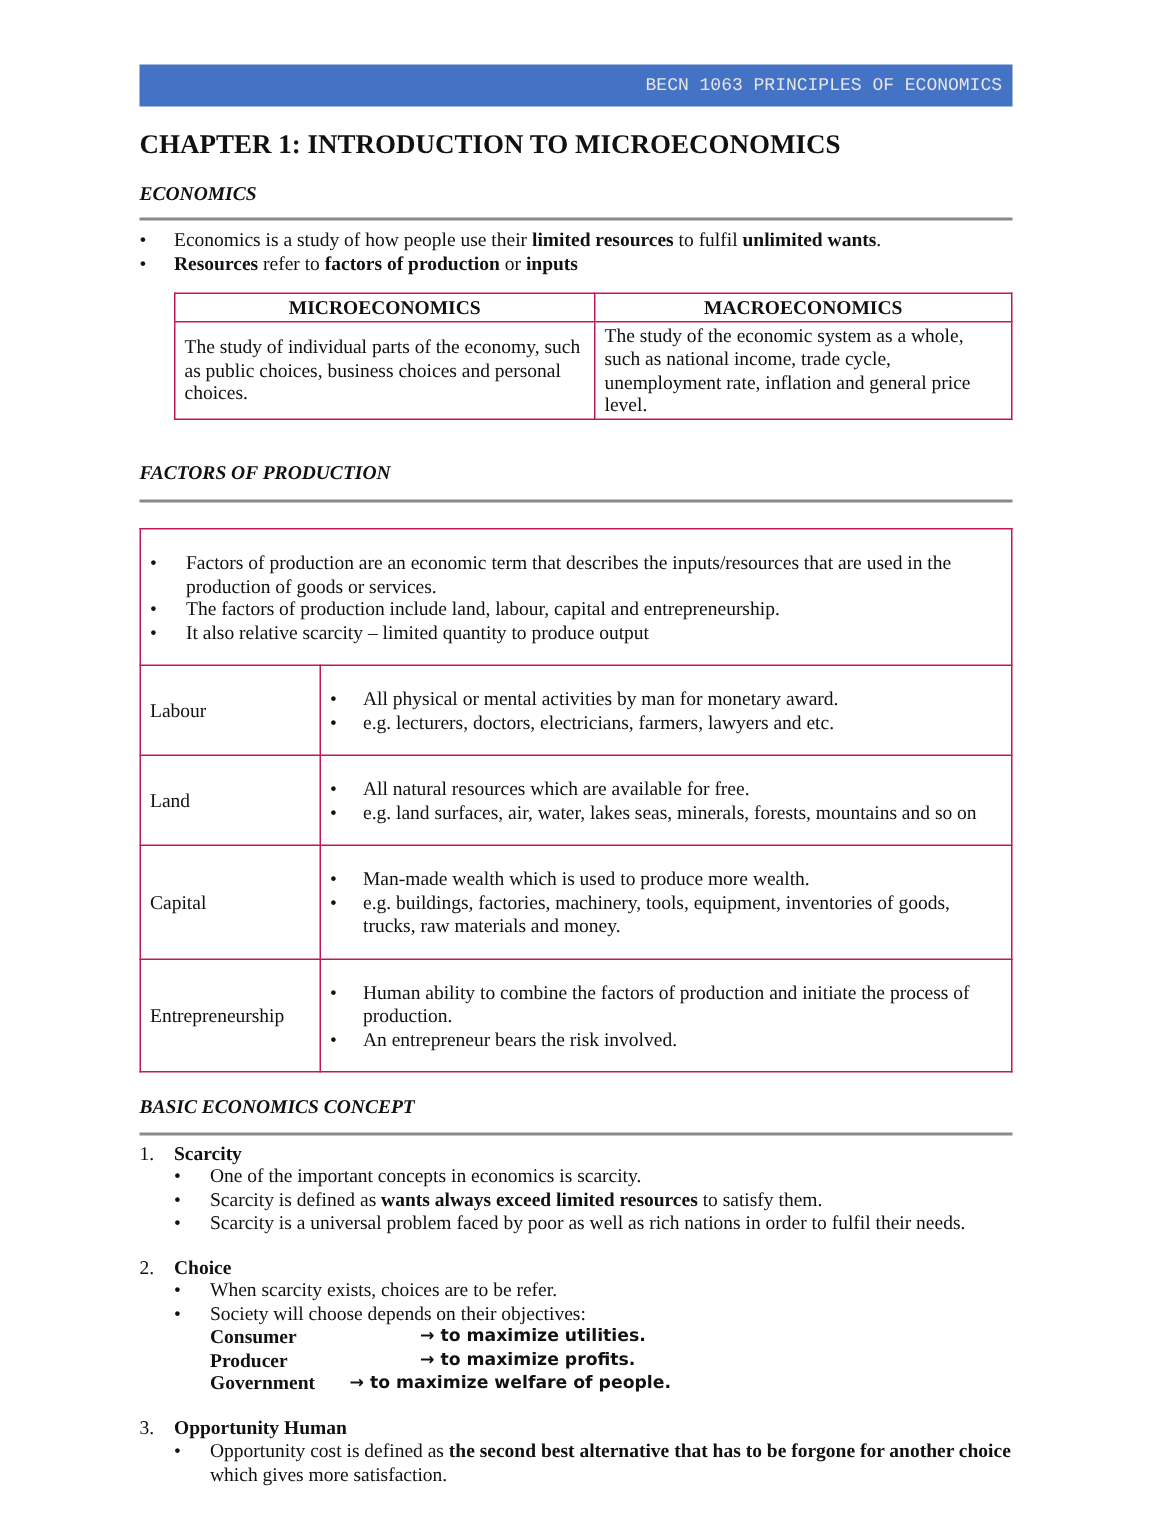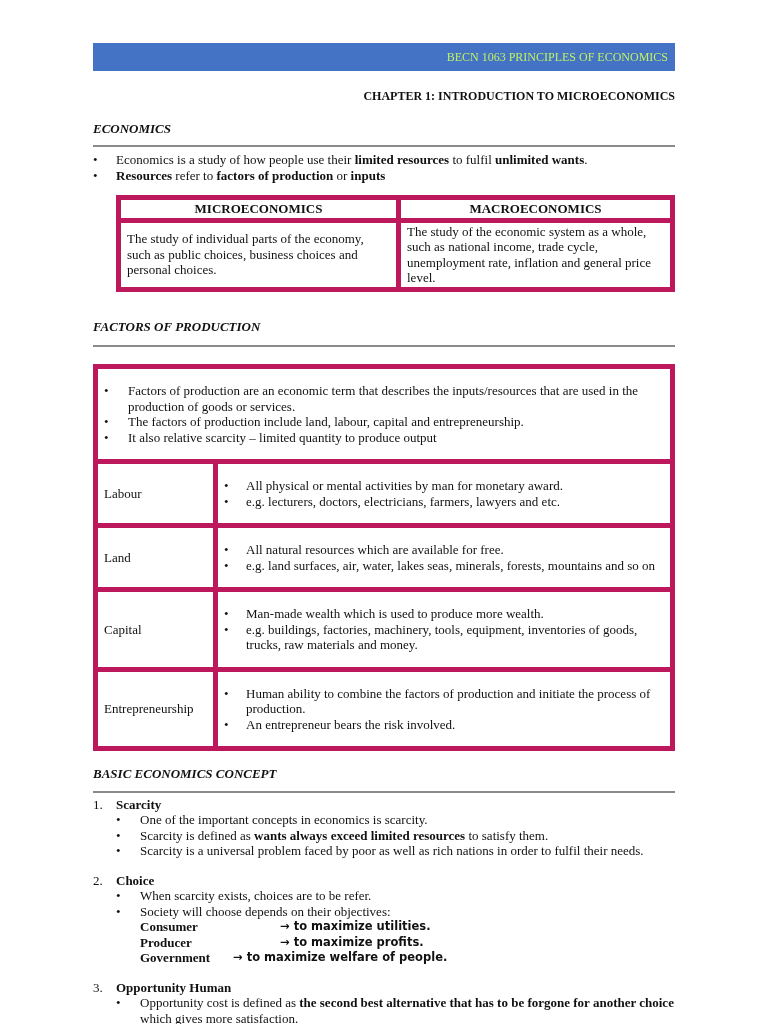--- a/index.html
+++ b/index.html
@@ -10,32 +10,33 @@
       font-size: 13px;
       line-height: 15.5px;
       position: relative;
       overflow: hidden;
     }
     .page { position: absolute; left: 93px; top: 43px; width: 582px; }
 
     .header-bar {
       height: 28px;
       background: #4472c4;
-      color: #bef264;
+      color: #e5e5e5;
       font-size: 12px;
       text-align: right;
       padding-right: 7px;
       line-height: 28px;
       letter-spacing: 0;
+      font-family: Liberation Mono, monospace;
     }
     .chapter-title {
       margin-top: 18px;
-      text-align: right;
+      text-align: left;
       font-weight: bold;
-      font-size: 12px;
+      font-size: 18px;
     }
     .section-heading {
       font-weight: bold;
       font-style: italic;
       font-size: 13px;
     }
     .rule {
       height: 2px;
       background: #8a8a8a;
       width: 100%;
@@ -44,21 +45,21 @@
     ul.bullets li { position: relative; padding-left: 23px; }
     ul.bullets li::before {
       content: "\2022";
       position: absolute;
       left: 0;
       top: 0;
     }
     b { font-weight: bold; }
 
     table { border-collapse: collapse; width: 100%; }
-    td, th { border: 5px solid #be185d; vertical-align: top; font-weight: normal; }
+    td, th { border: 1px solid #be185d; vertical-align: top; font-weight: normal; }
 
     .mm-table th { font-weight: bold; text-align: center; padding: 1px 4px; font-size: 13px; }
     .mm-table td { padding: 1px 6px; }
 
     .fop-table td { padding: 14px 6px; }
     .fop-table td.label { vertical-align: middle; width: 120px; }
     .fop-table ul.bullets li { padding-left: 22px; }
     .fop-intro ul.bullets li { padding-left: 24px; }
 
     .numbered { position: relative; padding-left: 23px; }

